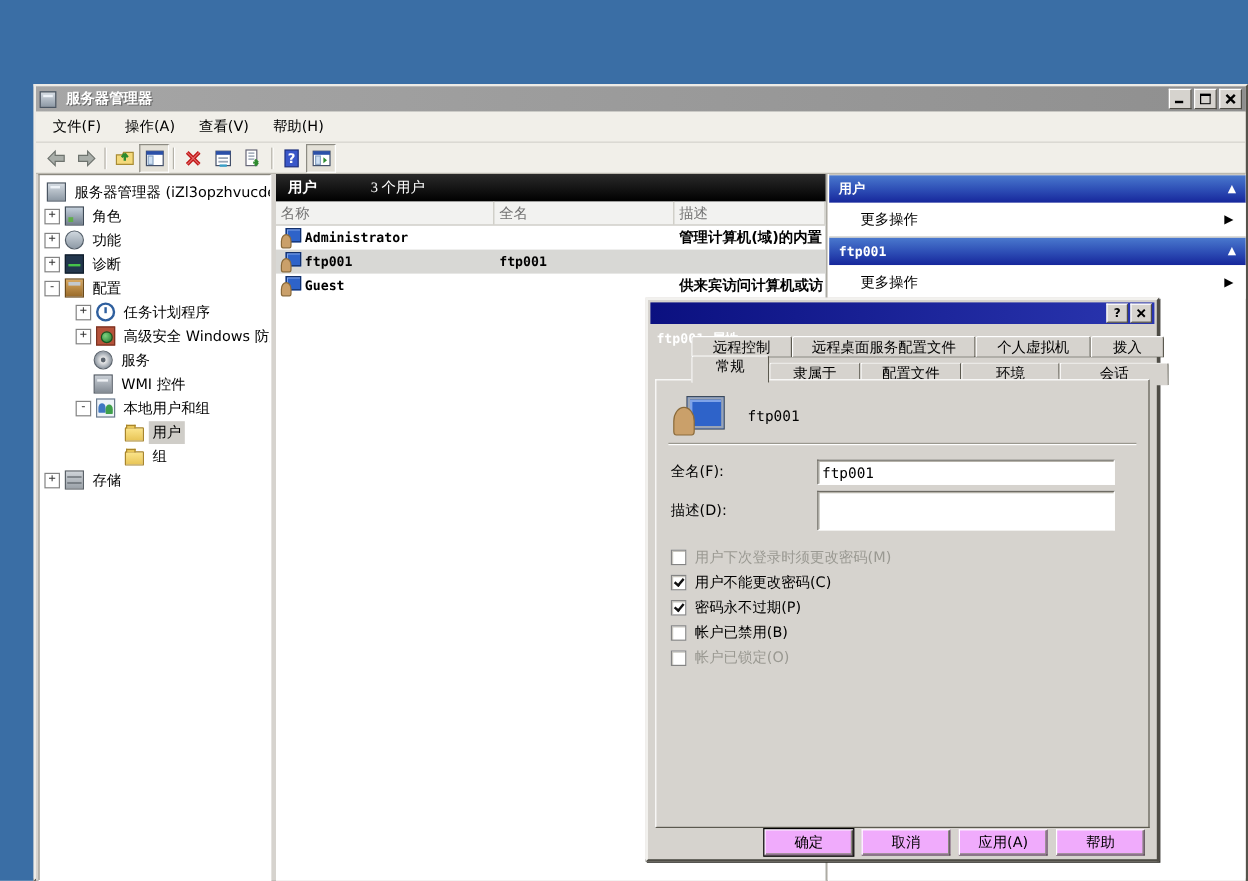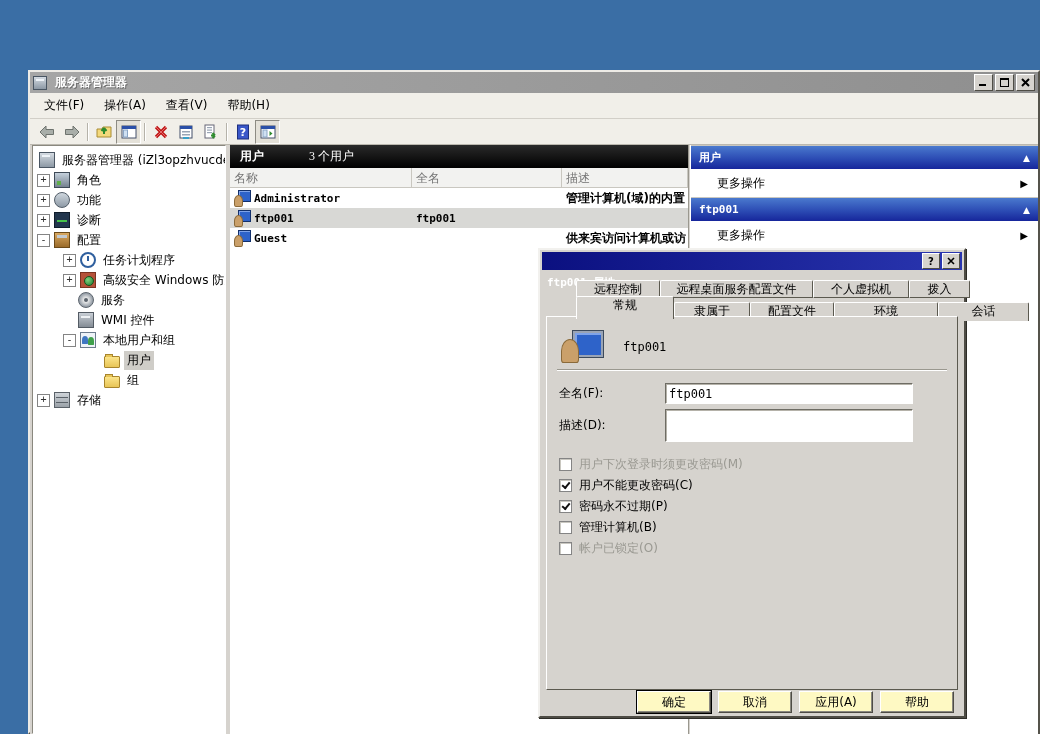--- a/index.html
+++ b/index.html
@@ -114,34 +114,34 @@
   .dbox{position:absolute;left:6px;top:66px;width:412px;height:374px;background:#D6D3CE;
     border:1px solid;border-color:#FFF #5B594F #5B594F #FFF;box-sizing:border-box;}
   .userline{position:absolute;left:14px;top:14px;display:flex;align-items:center;}
   .bigicon{width:40px;height:32px;position:relative;}
   .bigicon::before{content:"";position:absolute;left:12px;top:0;width:26px;height:22px;background:#2E63C9;
     border:2px solid #9aa4b5;box-shadow:inset 2px 2px 0 #7fa3e8,0 0 0 1px #3c4a5c;}
   .bigicon::after{content:"";position:absolute;left:0;top:8px;width:16px;height:22px;background:#caa06a;
     border:1px solid #8a6a3a;border-radius:50% 50% 15% 15%;}
   .userline .nm{margin-left:22px;}
   .dsep{position:absolute;left:10px;right:10px;top:52px;border-top:1px solid #9a988f;border-bottom:1px solid #fff;}
-  .frow{position:absolute;left:12px;display:flex;align-items:center;}
+  .frow{position:absolute;left:12px;display:flex;align-items:center;gap:16px;}
   .frow label{width:106px;}
   .tinput{width:248px;height:21px;box-sizing:border-box;background:#fff;border:1px solid;
     border-color:#6e6c64 #fff #fff #6e6c64;box-shadow:inset 1px 1px 0 #b5b2a9;
     font-family:"DejaVu Sans Mono",monospace;font-size:12px;padding:2px 3px;outline:none;}
   .tinput.tall{height:33px;}
   .cbrow{position:absolute;left:12px;display:flex;align-items:center;height:15px;}
   .cb{width:13px;height:13px;background:#fff;border:1px solid #848484;box-sizing:border-box;
     box-shadow:inset 1px 1px 0 #c9c7c0;margin-right:7px;position:relative;flex:0 0 13px;}
   .cbrow.checked .cb::after{content:"";position:absolute;left:2px;top:2px;width:6px;height:3px;
     border-left:2px solid #111;border-bottom:2px solid #111;transform:rotate(-50deg);}
   .cbrow.disabled{color:#9a9992;}
   .dbuttons{position:absolute;right:10px;bottom:3px;display:flex;}
-  .btn{width:74px;height:22px;margin-left:7px;background:#fef9c3;border:1px solid;
+  .btn{width:74px;height:22px;margin-left:7px;background:#f0abfc;border:1px solid;
     border-color:#FFF #4E4C45 #4E4C45 #FFF;box-shadow:inset -1px -1px 0 #8a887f;
     display:flex;align-items:center;justify-content:center;box-sizing:border-box;}
   .btn.default{outline:1px solid #000;}
 </style>
 </head>
 <body>
 
 <div class="desktop">
 
   <div class="window">
@@ -379,21 +379,21 @@
             <path d="M1 1 L7 7 M7 1 L1 7" stroke="#000" stroke-width="1.6"></path>
           </svg>
         </span>
     </div>
 
     <div class="tabs">
       <div class="tabrow">
         <span class="tab" style="width:84px">远程控制</span><span class="tab" style="width:153px">远程桌面服务配置文件</span><span class="tab" style="width:96px">个人虚拟机</span><span class="tab" style="width:61px">拨入</span>
       </div>
       <div class="tabrow tabrow2">
-        <span class="tab active" style="width:98px">常规</span><span class="tab" style="width:76px">隶属于</span><span class="tab" style="width:84px">配置文件</span><span class="tab" style="width:104px">环境</span><span class="tab" style="width:91px">会话</span>
+        <span class="tab active" style="width:65px">常规</span><span class="tab" style="width:76px">隶属于</span><span class="tab" style="width:84px">配置文件</span><span class="tab" style="width:82px">环境</span><span class="tab" style="width:91px">会话</span>
       </div>
     </div>
 
     <div class="dbox">
       <div class="userline">
         <span class="bigicon"></span>
         <span class="nm mono">ftp001</span>
       </div>
       <div class="dsep"></div>
 
@@ -413,21 +413,21 @@
       <div class="cbrow checked" style="top:161px">
         <span class="cb"></span>
         <span>用户不能更改密码(C)</span>
       </div>
       <div class="cbrow checked" style="top:182px">
         <span class="cb"></span>
         <span>密码永不过期(P)</span>
       </div>
       <div class="cbrow" style="top:203px">
         <span class="cb"></span>
-        <span>管理计算机(B)</span>
+        <span>帐户已禁用(B)</span>
       </div>
       <div class="cbrow disabled" style="top:224px">
         <span class="cb"></span>
         <span>帐户已锁定(O)</span>
       </div>
     </div>
 
     <div class="dbuttons">
       <span class="btn default">确定</span>
       <span class="btn">取消</span>

